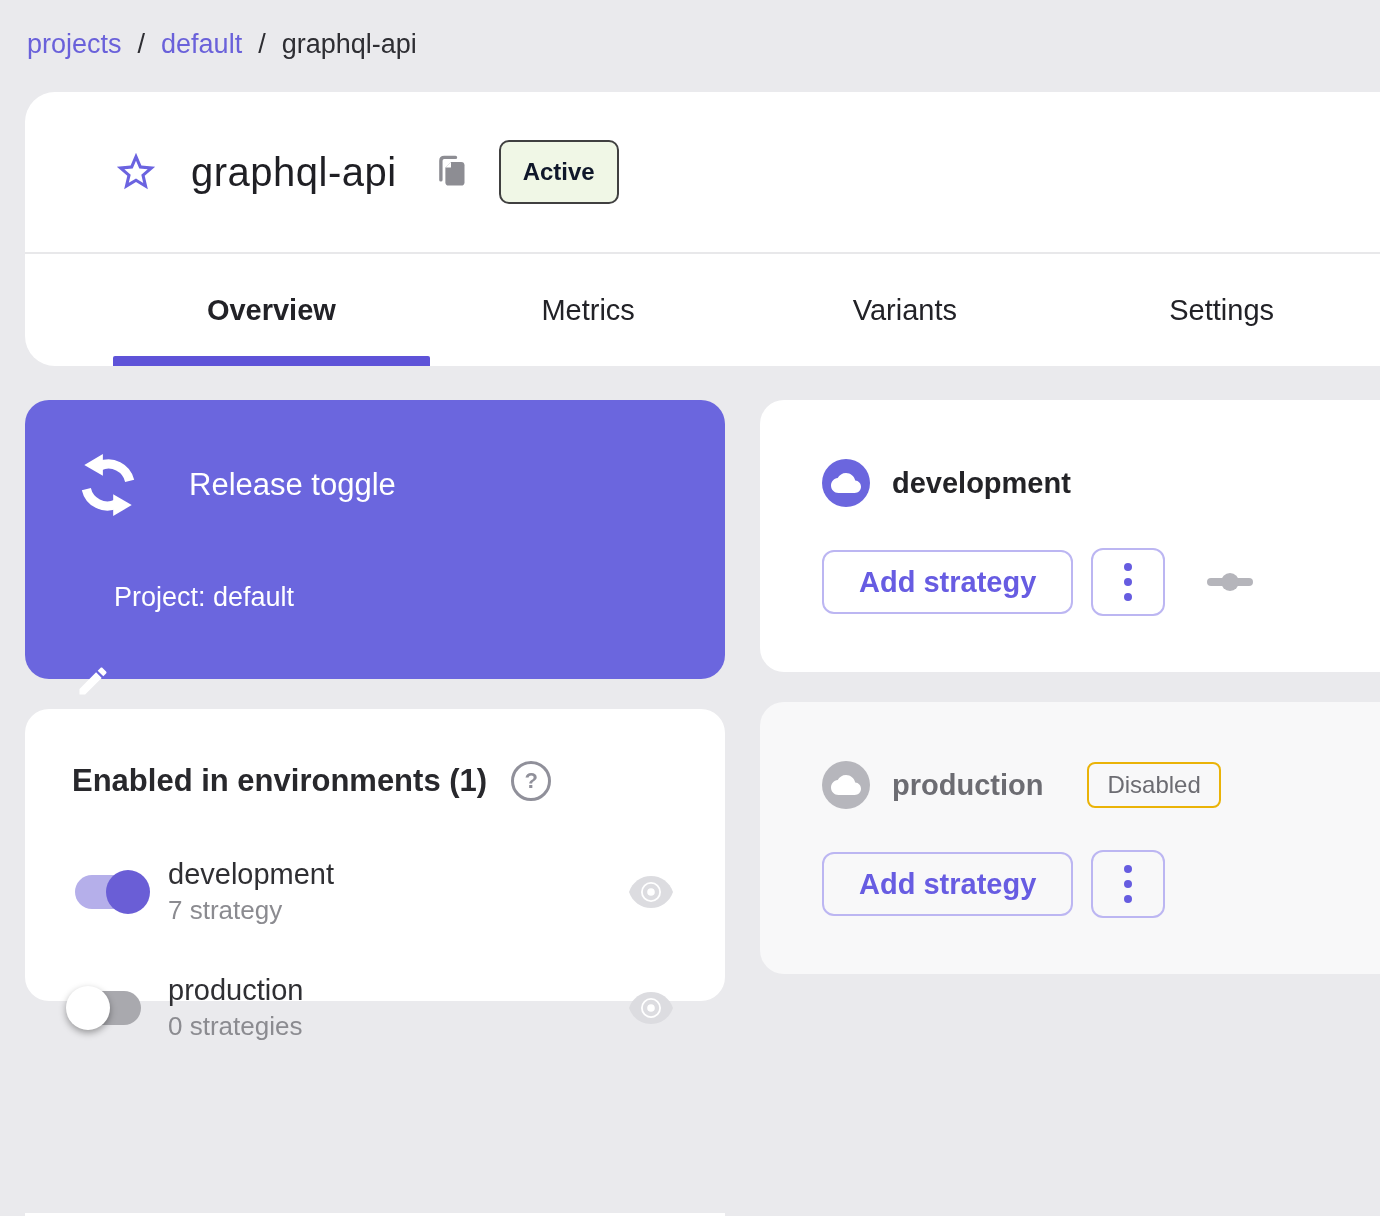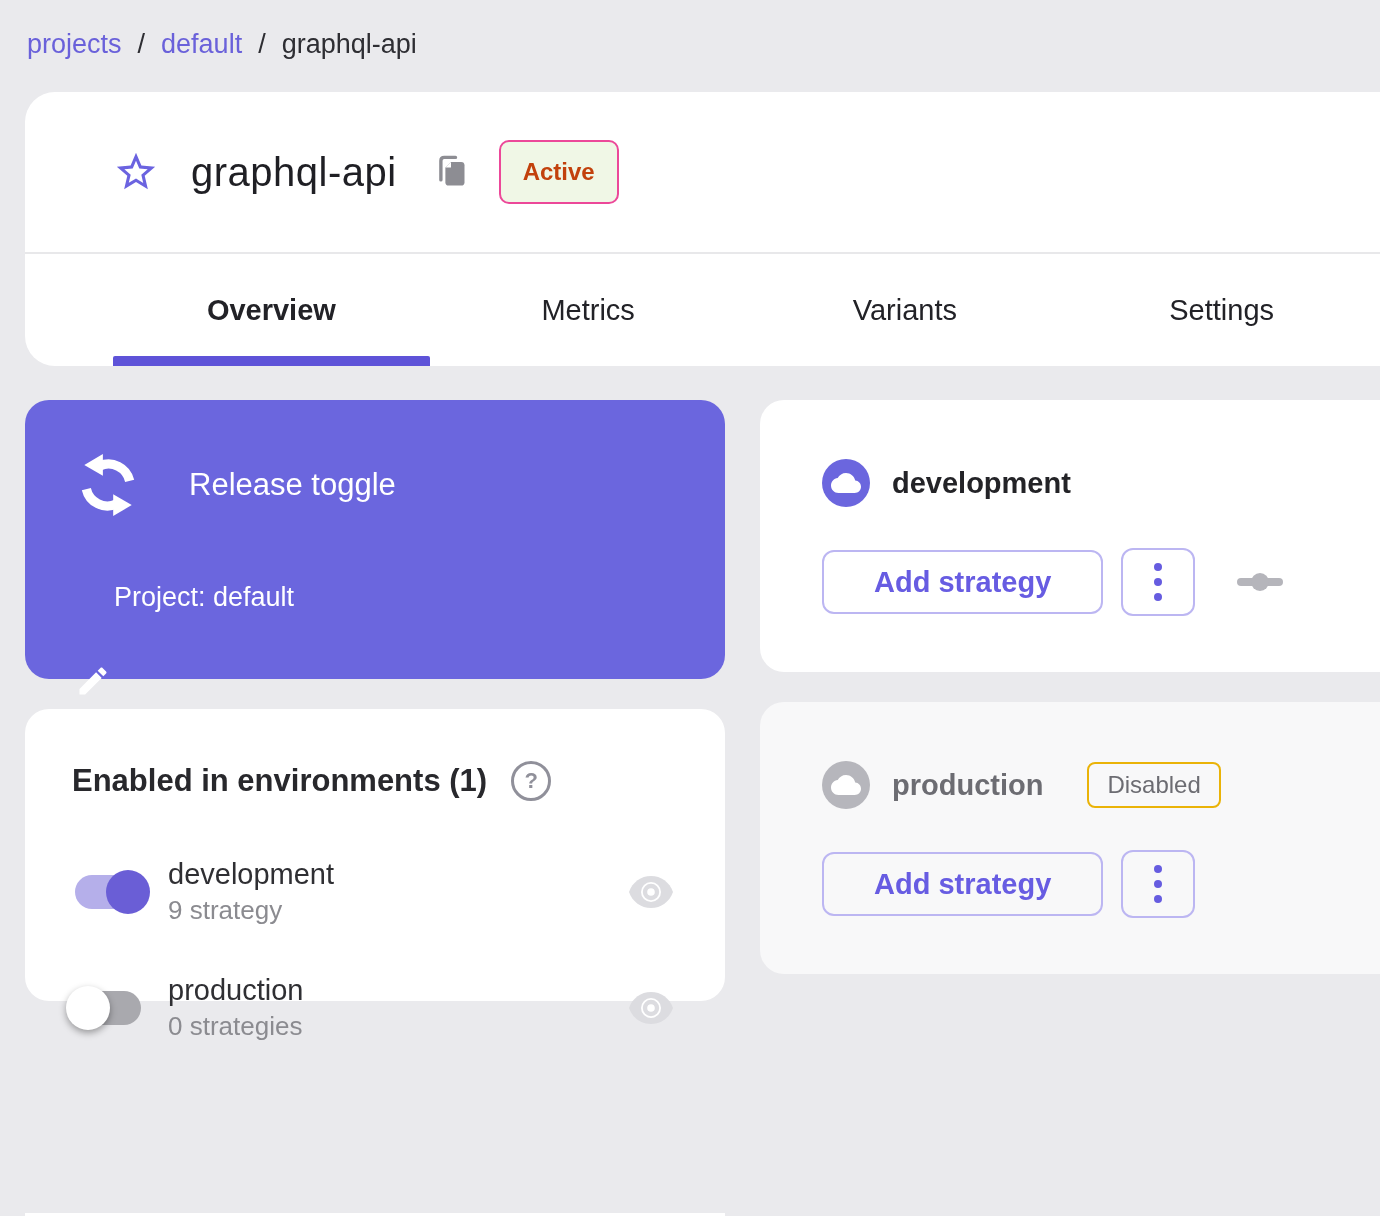--- a/index.html
+++ b/index.html
@@ -42,23 +42,23 @@
     font-weight:500;
     color:#1f1f24;
     letter-spacing:.5px;
   }
   .icon-star{width:46px;height:46px;display:inline-flex;}
   .icon-copy{width:36px;height:36px;margin-left:36px;display:inline-flex;cursor:pointer;}
   .badge-active{
     margin-left:30px;
     padding:16px 22px;
     background:#f0f7e6;
-    border:2px solid #ec4899;
+    border:2px solid #404040;
     border-radius:10px;
-    color:#c2410c;
+    color:#0f172a;
     font-weight:bold;
     font-size:24px;
   }
   .divider{height:2px;background:#e8e8ea;}
   .tabs{
     height:112px;
     display:flex;
     padding-left:88px;
     position:relative;
   }
@@ -128,21 +128,21 @@
     border:2px solid #eab308;
     border-radius:8px;
     color:#6c6c72;
     font-weight:normal;
     font-size:24px;
     background:transparent;
   }
   .env-actions{margin-top:41px;display:flex;align-items:center;}
   .btn-add-strategy{
     height:64px;
-    padding:0 50px;
+    padding:0 35px;
     border:2px solid #bcb6f2;
     border-radius:12px;
     background:transparent;
     color:#675ce2;
     font-weight:bold;
     font-size:29px;
     font-family:inherit;
     cursor:pointer;
   }
   .btn-kebab{
@@ -276,21 +276,21 @@
         <span class="icon-help">?</span>
       </div>
       <div class="env-rows">
         <div class="env-row">
           <span class="toggle on">
             <span class="track"></span>
             <span class="knob"></span>
           </span>
           <span class="row-labels">
             <span class="row-name">development</span>
-            <span class="row-strategies">9 strategy</span>
+            <span class="row-strategies">7 strategy</span>
           </span>
           <span class="icon-eye">
             <svg viewBox="0 0 24 16">
               <path d="M12 0C7 0 2.7 3.1 1 8c1.7 4.9 6 8 11 8s9.3-3.1 11-8C21.3 3.1 17 0 12 0z" fill="#dcdce0"></path>
               <circle cx="12" cy="8" r="5" fill="#ffffff"></circle>
               <circle cx="12" cy="8" r="3" fill="none" stroke="#dcdce0" stroke-width="2.2"></circle>
             </svg>
           </span>
         </div>
         <div class="env-row">

